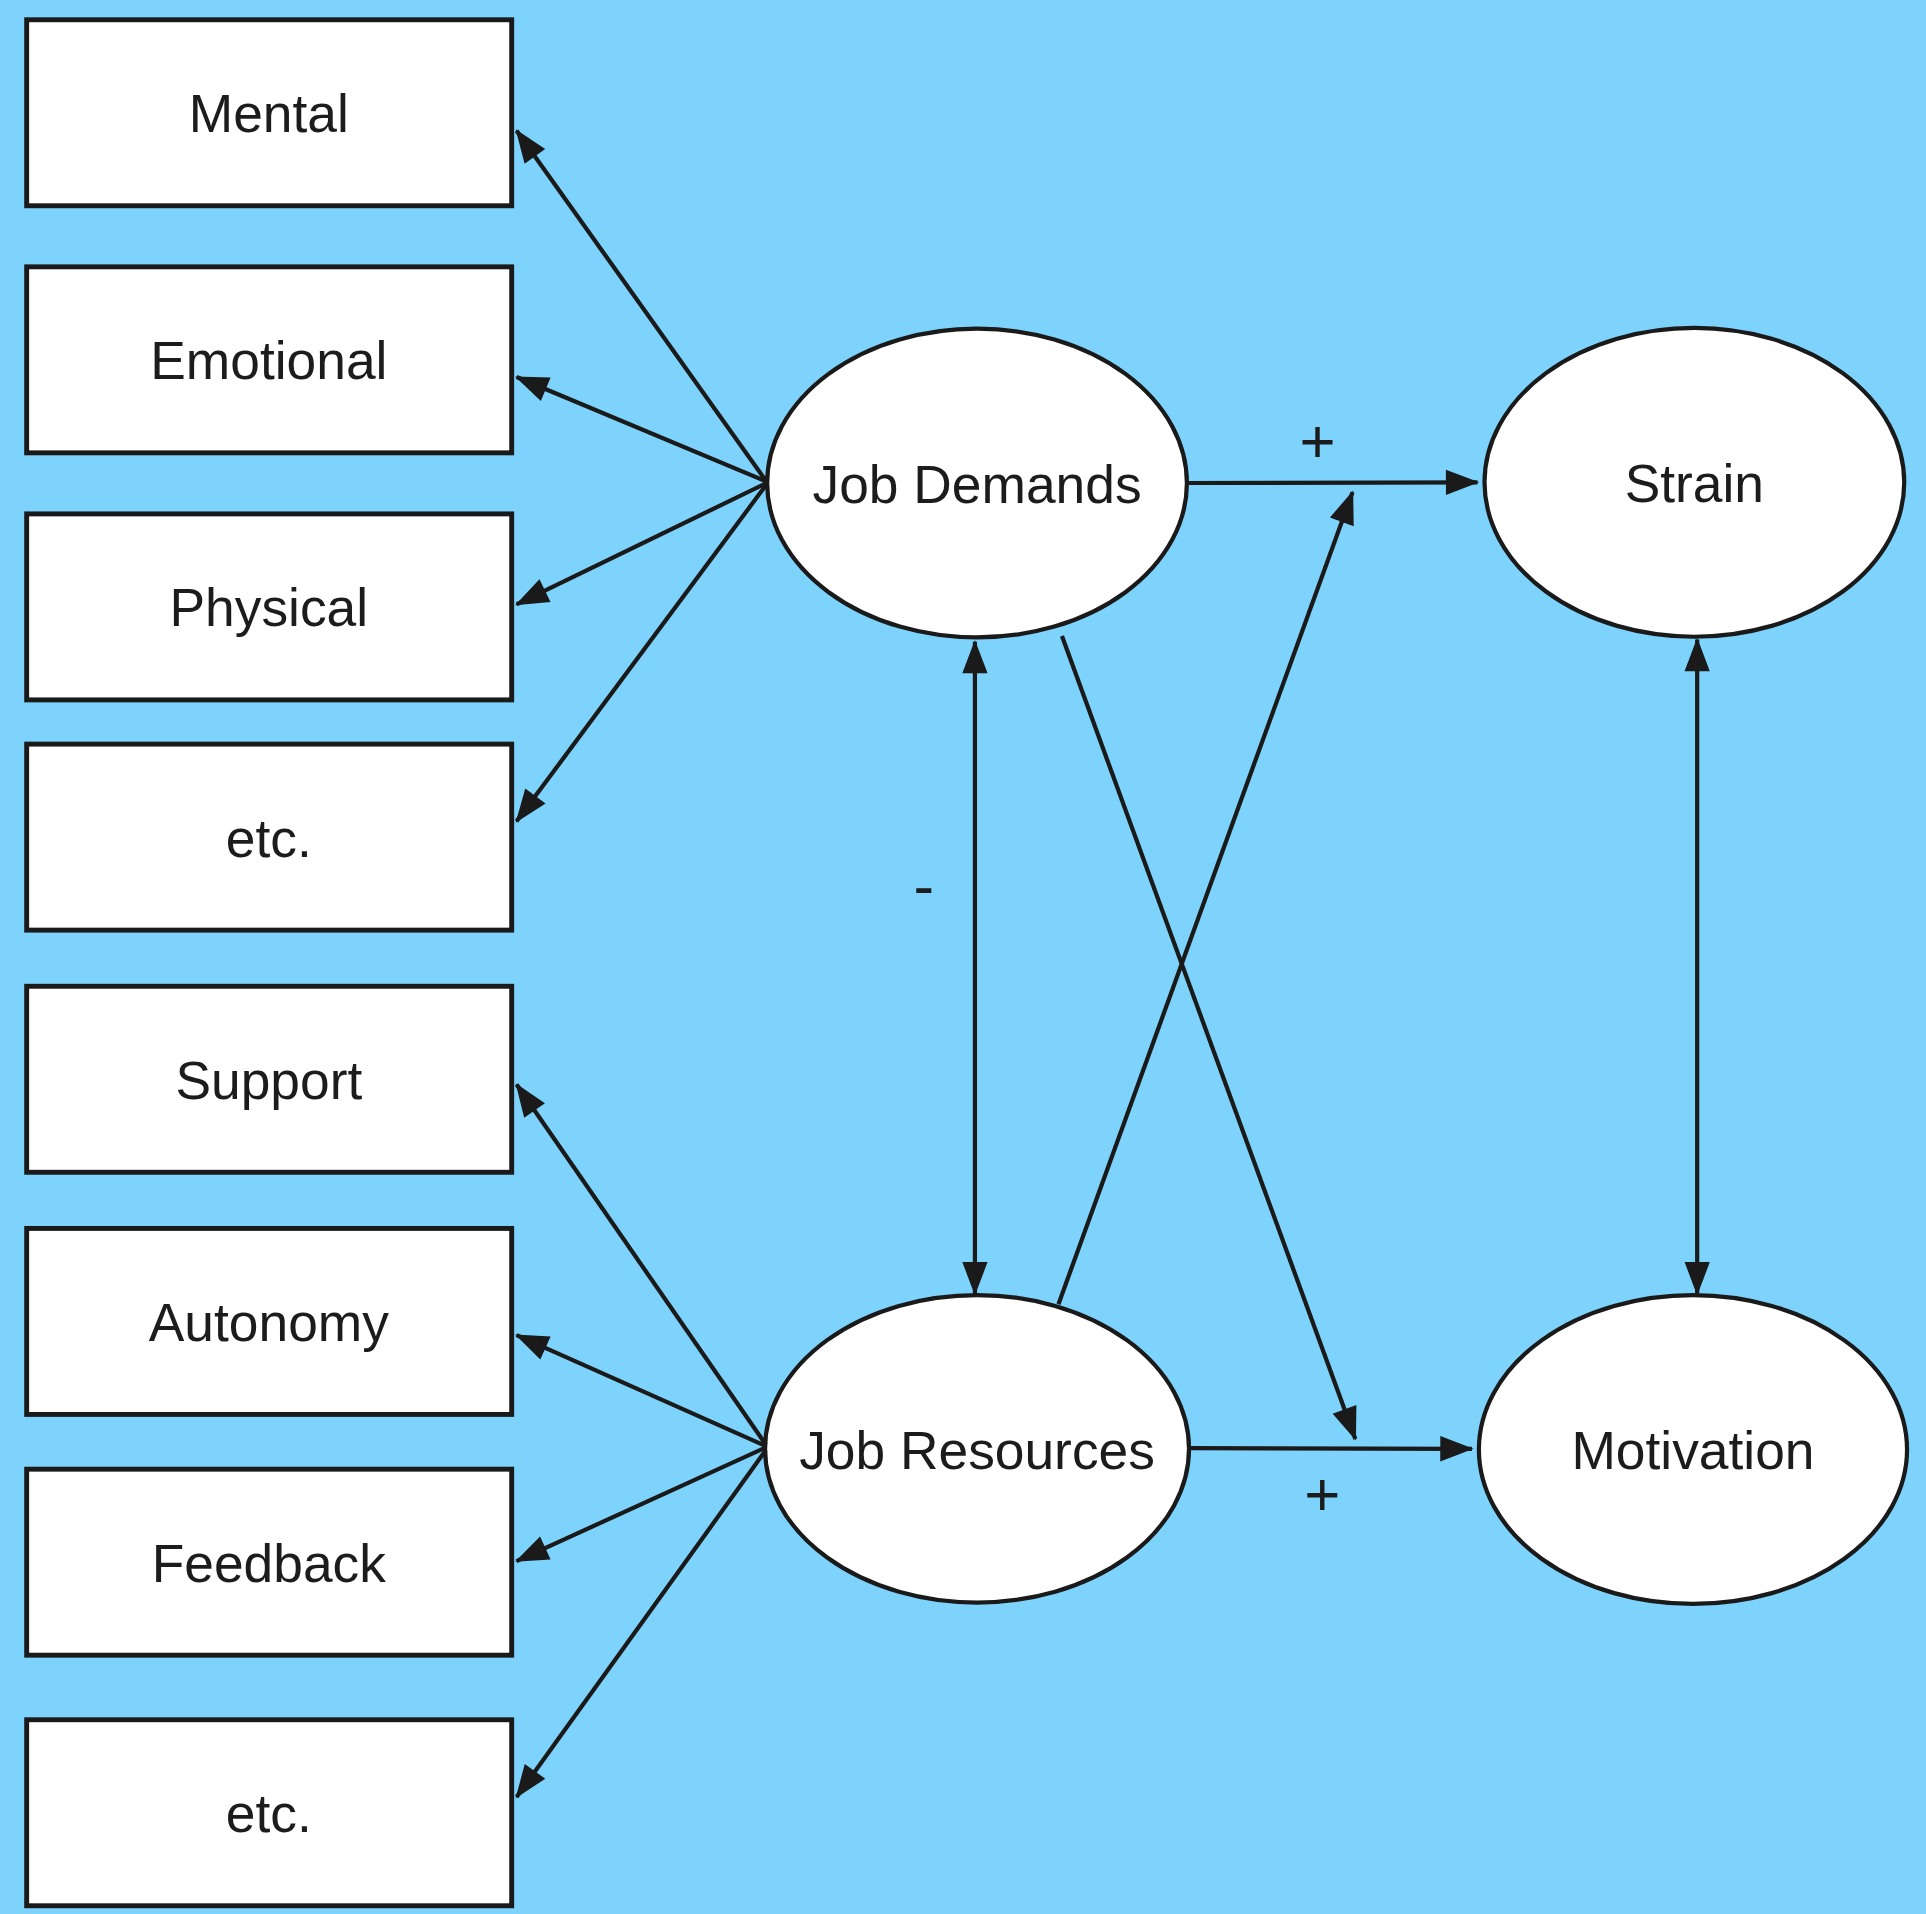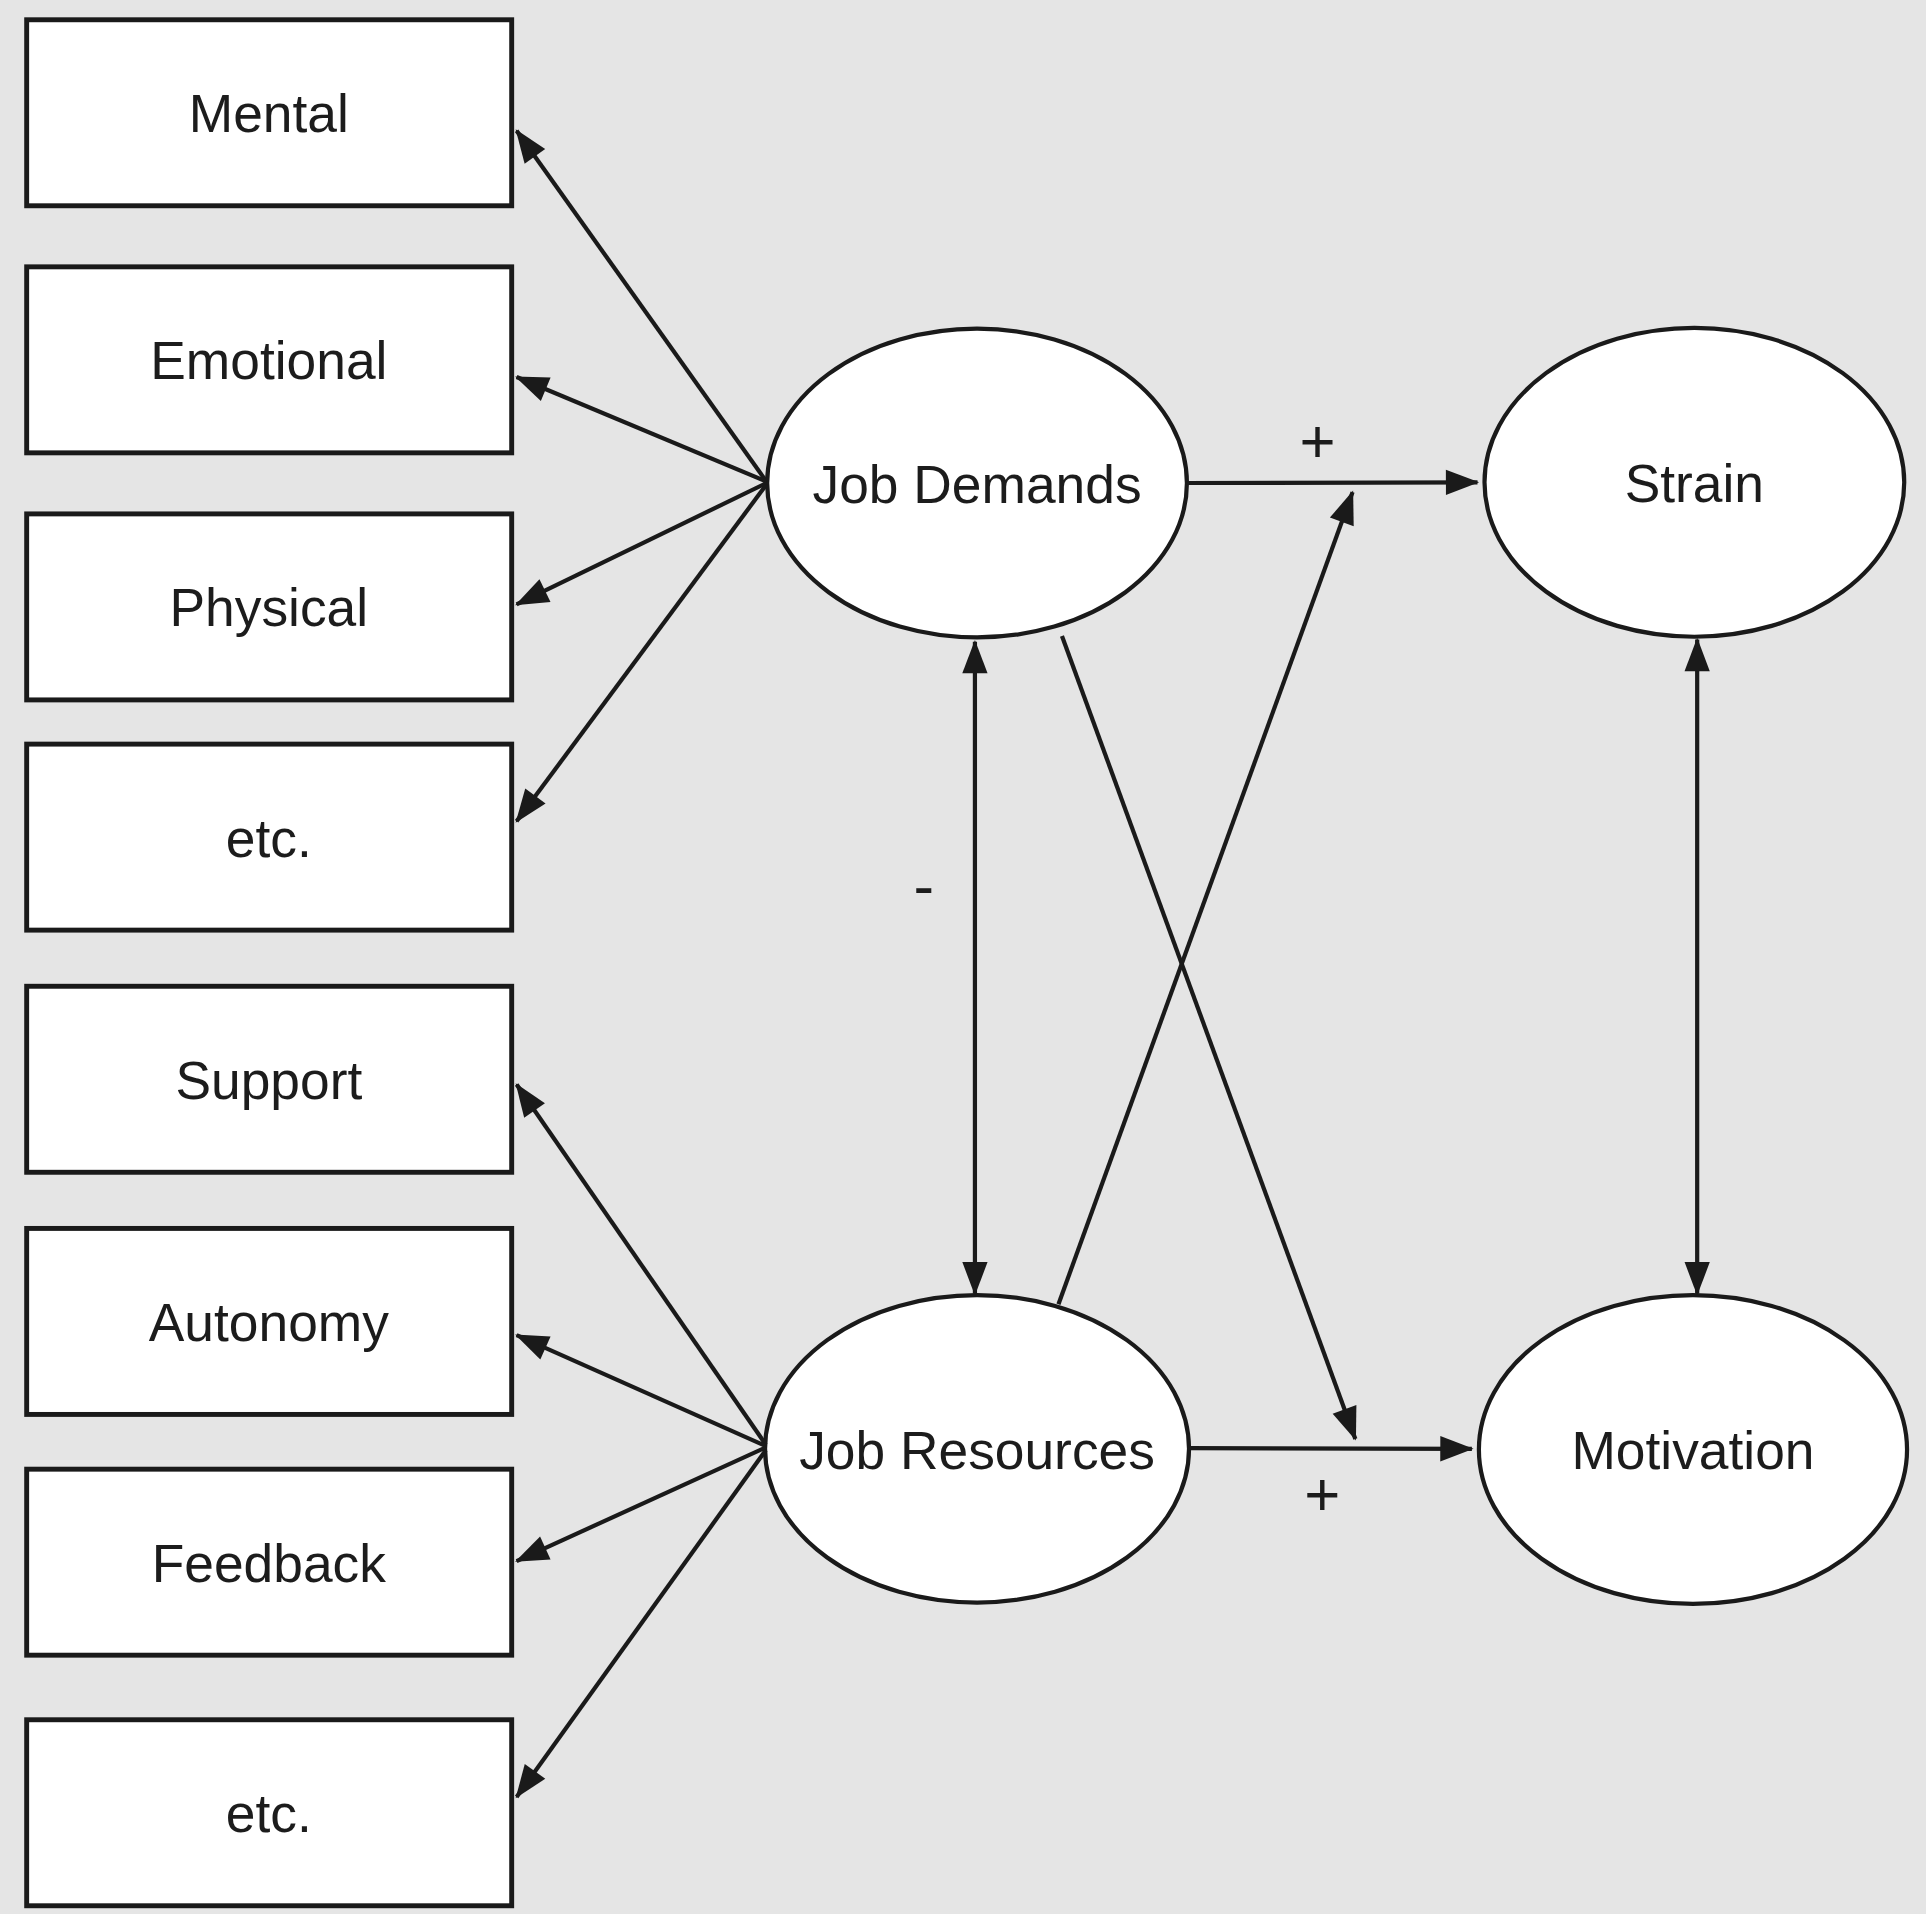--- a/index.html
+++ b/index.html
@@ -6,21 +6,21 @@
     margin: 0;
     padding: 0;
     background: #ffffff;
     width: 1926px;
     height: 1915px;
     overflow: hidden;
   }
   .canvas-wrap {
     width: 1926px;
     height: 1915px;
-    background: #e5e5e5;
+    background: #7dd3fc;
   }
   svg { display: block; }
   .box {
     fill: #ffffff;
     stroke: #1a1a1a;
     stroke-width: 7;
   }
   .ell {
     fill: #ffffff;
     stroke: #1a1a1a;

